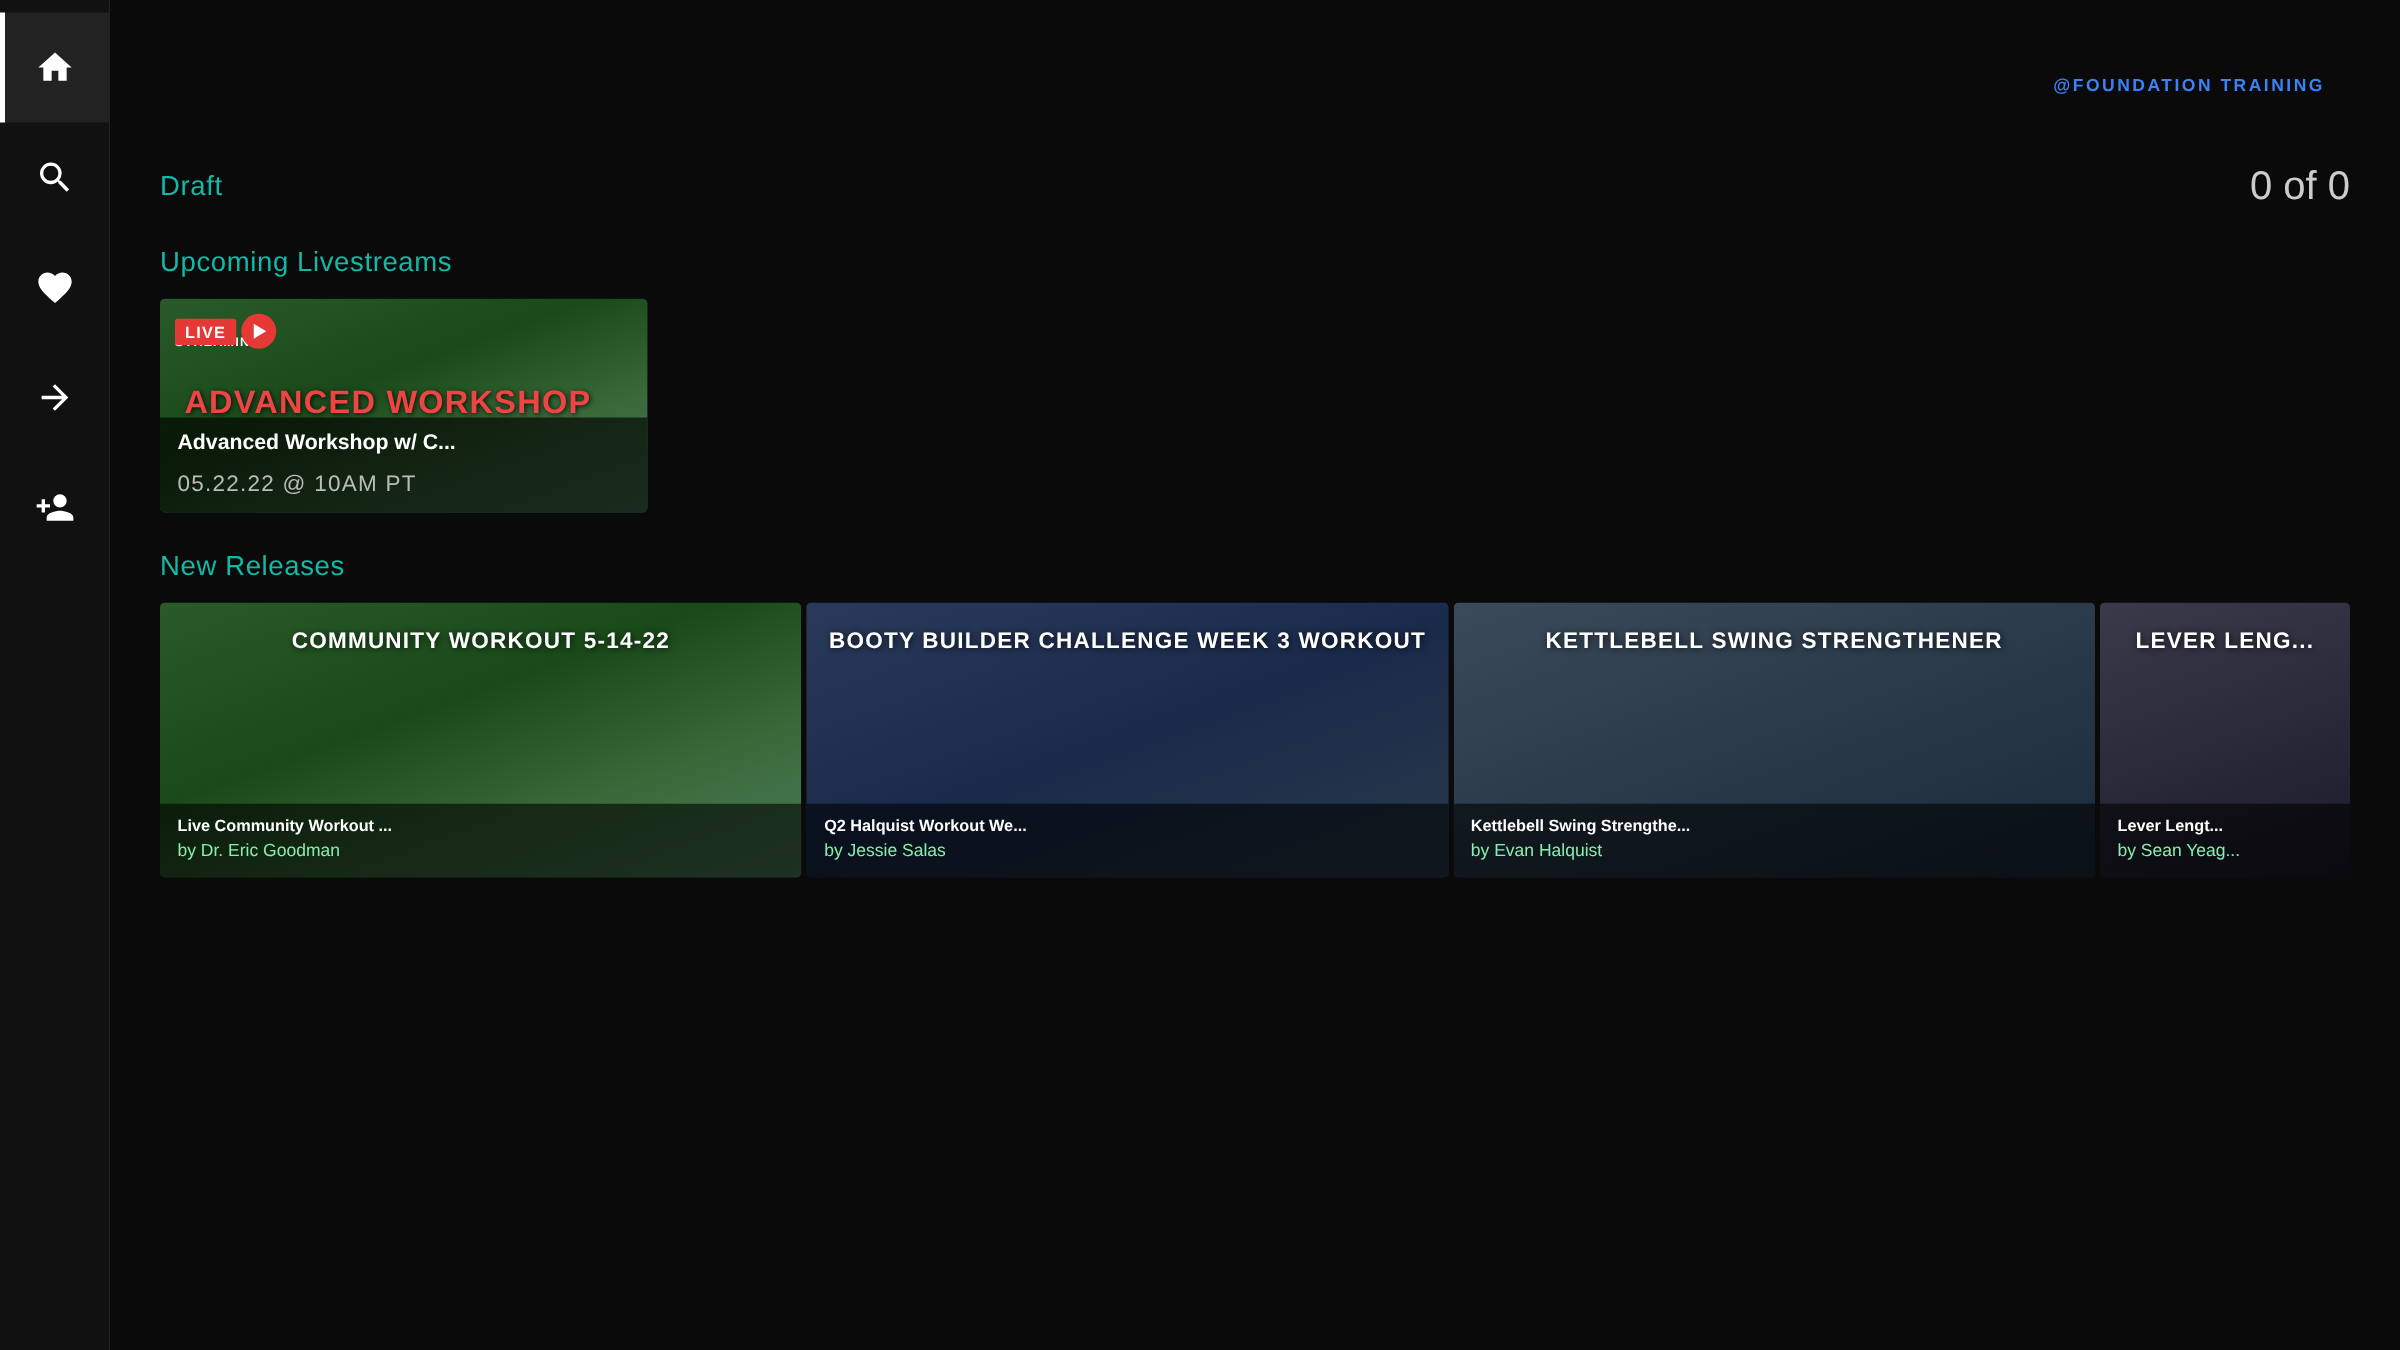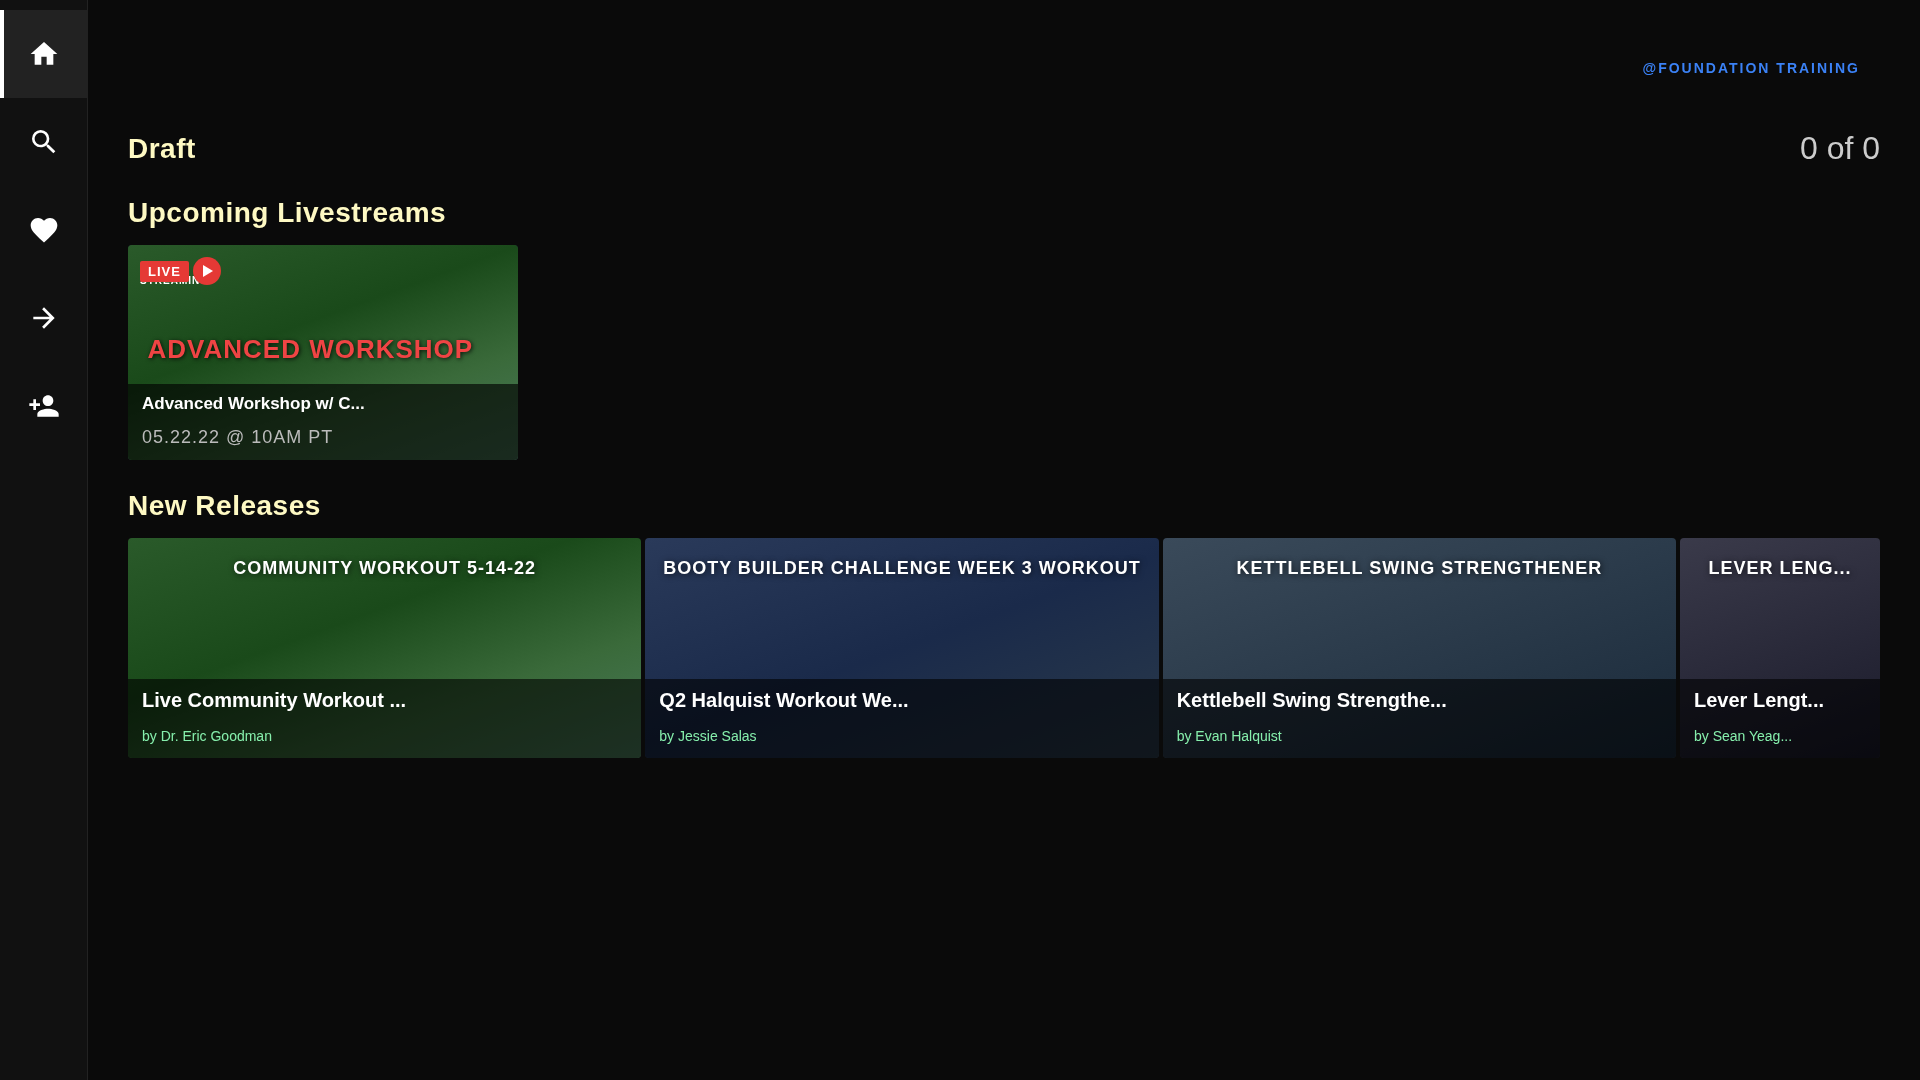--- a/index.html
+++ b/index.html
@@ -92,36 +92,36 @@
     }
 
     .section-header {
       display: flex;
       align-items: center;
       justify-content: space-between;
       margin-bottom: 16px;
     }
 
     .section-title {
-      font-size: 28px;
-      font-weight: 700;
-      color: #fef9c3;
+      font-size: 22px;
+      font-weight: 400;
+      color: #14b8a6;
       letter-spacing: 0.5px;
     }
 
     .section-count {
       font-size: 32px;
       font-weight: 300;
       color: #ccc;
     }
 
     
     .livestream-card {
       width: 390px;
-      height: 215px;
+      height: 171px;
       border-radius: 4px;
       overflow: hidden;
       position: relative;
       cursor: pointer;
       background: #1a2a3a;
     }
 
     .card-bg {
       width: 100%;
       height: 100%;
@@ -259,24 +259,24 @@
     }
 
     .release-card-bottom {
       position: absolute;
       bottom: 0; left: 0; right: 0;
       background: rgba(0,0,0,0.6);
       padding: 10px 14px 14px;
     }
 
     .release-card-title {
-      font-size: 20px;
+      font-size: 13px;
       font-weight: 600;
       color: #fff;
-      margin-bottom: 16px;
+      margin-bottom: 4px;
       white-space: nowrap;
       overflow: hidden;
       text-overflow: ellipsis;
     }
 
     .release-card-author {
       font-size: 14px;
       color: #86efac;
     }
 

